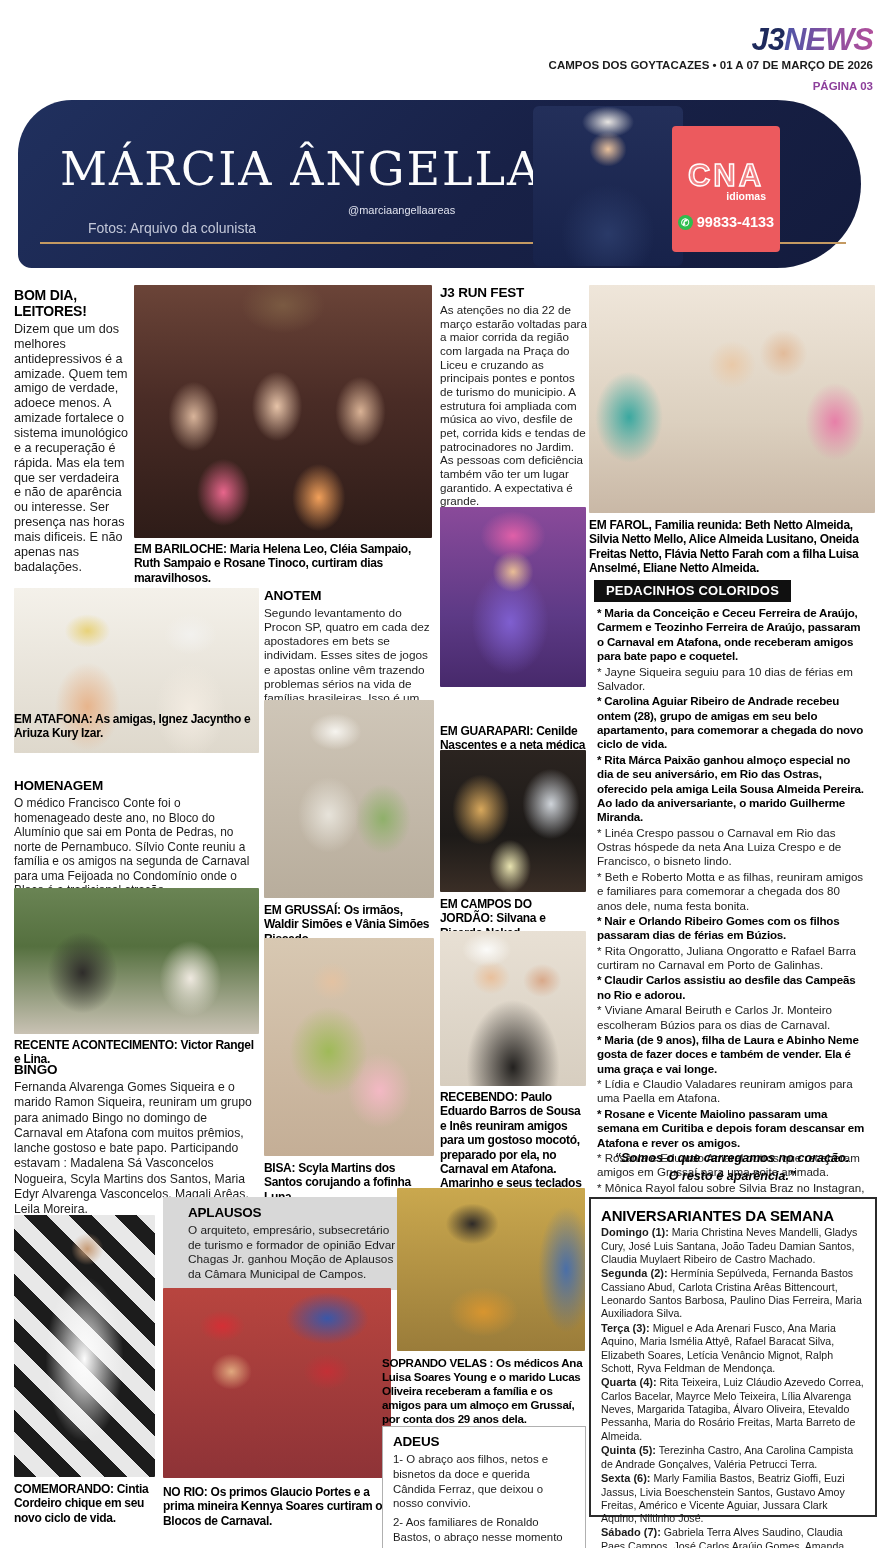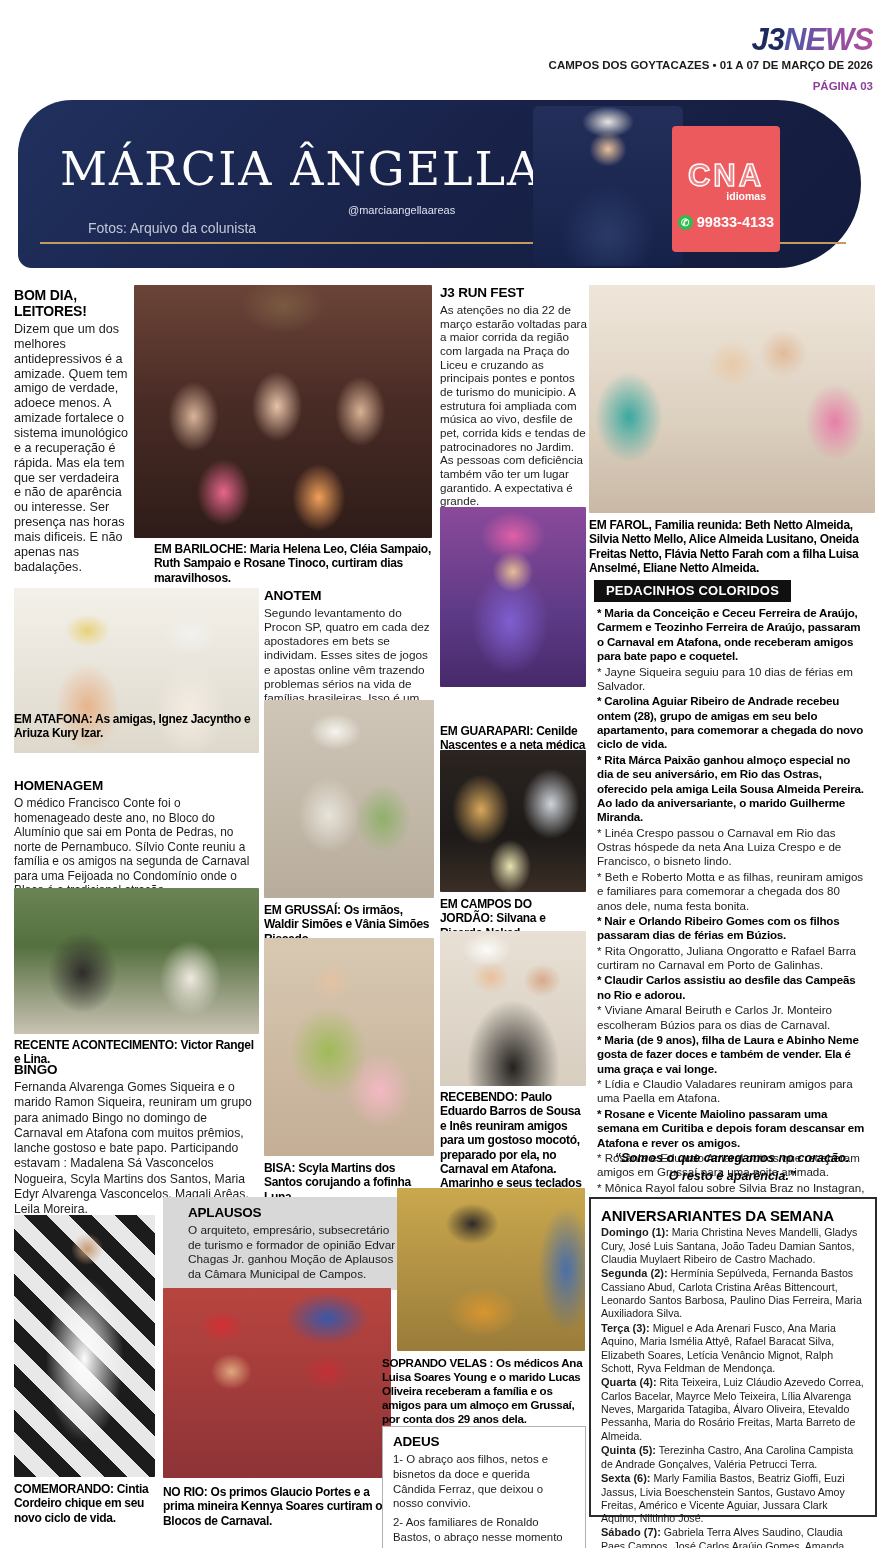--- a/index.html
+++ b/index.html
@@ -162,21 +162,21 @@
       </div>
     </div>
   </div>
 
   <div class="abs" style="left:14px;top:287px;width:115px;">
     <h2 class="h-sec" style="font-size:14px;">BOM DIA, LEITORES!</h2>
     <p class="txt" style="font-size:12.6px;line-height:1.18;">Dizem que um dos melhores antidepressivos é a amizade. Quem tem amigo de verdade, adoece menos. A amizade fortalece o sistema imunológico e a recuperação é  rápida. Mas ela tem que ser verdadeira e não de aparência ou interesse. Ser presença nas horas mais dificeis. E não apenas nas badalações.</p>
   </div>
 
   <div class="photo ph-bariloche" style="left:134px;top:285px;width:298px;height:253px;"></div>
-  <div class="abs cap" style="left:134px;top:542px;width:298px;margin-left:20px;">EM BARILOCHE: Maria Helena Leo, Cléia Sampaio, Ruth Sampaio e Rosane Tinoco, curtiram dias maravilhosos.</div>
+  <div class="abs cap" style="left:134px;top:542px;width:298px;">EM BARILOCHE: Maria Helena Leo, Cléia Sampaio, Ruth Sampaio e Rosane Tinoco, curtiram dias maravilhosos.</div>
 
   <div class="abs" style="left:440px;top:285px;width:148px;">
     <h2 class="h-sec">J3 RUN FEST</h2>
     <p class="txt" style="font-size:11.6px;line-height:1.18;">As atenções no dia 22 de março estarão voltadas para  a maior corrida da região com largada na Praça do Liceu e cruzando as principais pontes e pontos de turismo do municipio. A estrutura foi ampliada com música ao vivo, desfile de pet, corrida kids e tendas de patrocinadores no Jardim. As pessoas com deficiência também vão ter um lugar garantido. A expectativa é grande.</p>
   </div>
 
   <div class="photo ph-farol" style="left:589px;top:285px;width:286px;height:228px;"></div>
   <div class="abs cap" style="left:589px;top:518px;width:286px;">EM FAROL, Familia reunida: Beth Netto Almeida, Silvia Netto Mello, Alice Almeida Lusitano, Oneida Freitas Netto, Flávia Netto  Farah com a filha Luisa Anselmé, Eliane Netto Almeida.</div>
 
   <div class="abs" style="left:594px;top:580px;">

